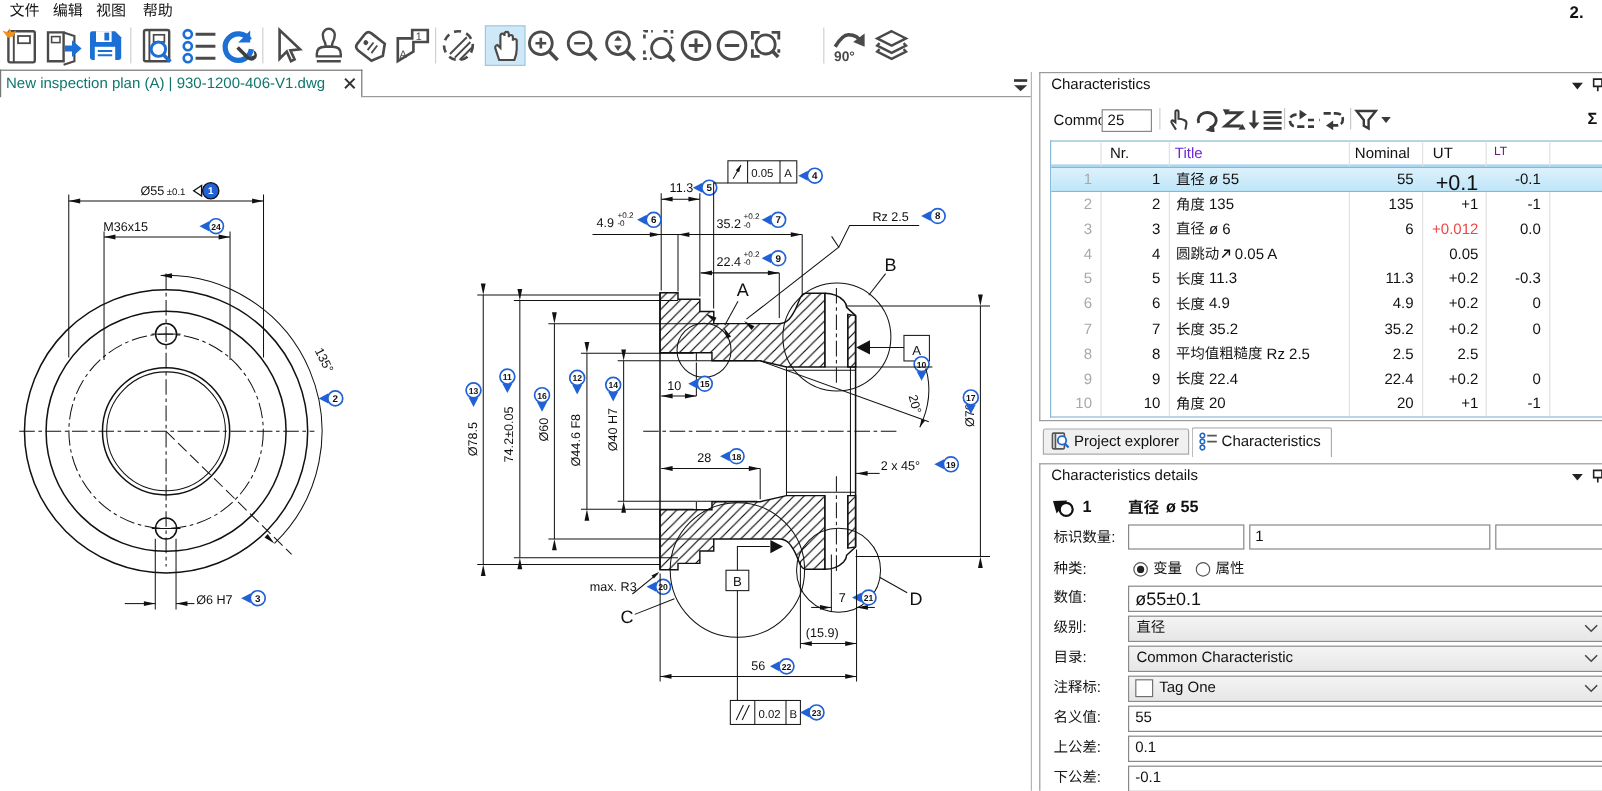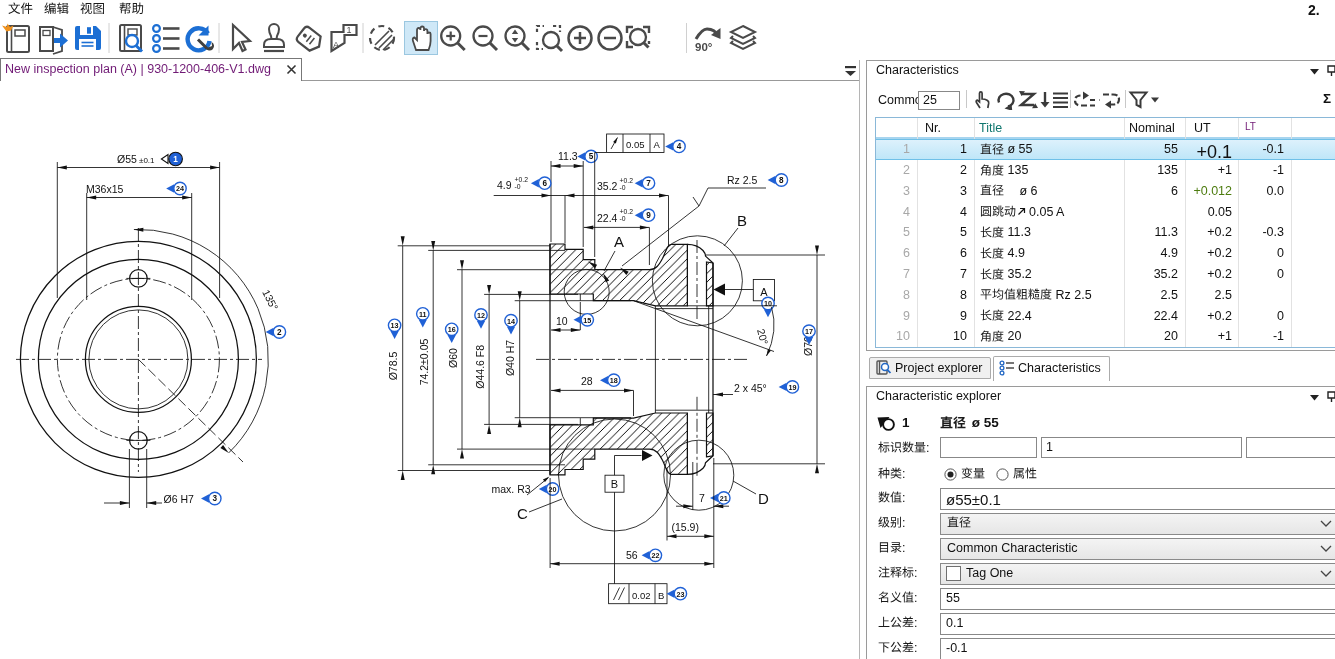--- a/index.html
+++ b/index.html
@@ -139,21 +139,21 @@
       <path d="M1 15 q6-10 11-10 q8 0 11 7" fill="none" stroke="#4a4a4a" stroke-width="3"></path>
       <path d="M25.5 4 v11 l-9.5-4 z" fill="#4a4a4a"></path>
       <text x="0" y="27" font-size="11.5" fill="#4a4a4a" font-family="Liberation Sans" font-weight="bold">90°</text>
     </g>
     <g transform="translate(729,24)">
       <path d="M14 2 L26 8 14 14 2 8 Z M4 12 l-2 2 12 6 12-6 -2-2 M4 17 l-2 2 12 6 12-6 -2-2" fill="none" stroke="#4a4a4a" stroke-width="2"></path>
     </g>
   </svg>
 <div style="position:absolute;left:0px;top:58px;width:302px;height:23px;background:#fff;border:1px solid #777;border-bottom:none;box-sizing:border-box"></div>
 <div style="position:absolute;left:302px;top:80px;width:557px;height:1px;background:#999"></div>
-<div class="t" style="left:5px;top:62px;font-size:12.5px;color:#701a75;font-weight:400;">New inspection plan (A) | 930-1200-406-V1.dwg</div>
+<div class="t" style="left:5px;top:62px;font-size:12.5px;color:#0f766e;font-weight:400;">New inspection plan (A) | 930-1200-406-V1.dwg</div>
 <svg class="abs" style="left:286px;top:64px" width="11" height="11" viewBox="0 0 11 11">
     <path d="M1.5 1.5 L9.5 9.5 M9.5 1.5 L1.5 9.5" stroke="#333" stroke-width="1.6"></path>
   </svg>
 <svg class="abs" style="left:843px;top:64px" width="16" height="14" viewBox="0 0 16 14">
     <rect x="2" y="2" width="11" height="2.2" fill="#333"></rect>
     <path d="M2 7 h11 l-5.5 5 z" fill="#333"></path>
   </svg>
 <svg class="abs" style="left:0;top:0" width="859" height="659" viewBox="0 0 859 659">
     <defs>
       <pattern id="h45" width="8.6" height="8.6" patternUnits="userSpaceOnUse">
@@ -462,21 +462,21 @@
     <path d="M137 5.5 h10 q6 0 6 5 0 5 -6 5 h-4" fill="none" stroke="#3a3a3a" stroke-width="2.2" stroke-dasharray="6 2.5"></path>
     <path d="M145 11.5 l-6 4 6 4z" fill="#3a3a3a"></path>
     <path d="M134 11 h-0.5" stroke="#3a3a3a" stroke-width="2.2"></path>
     <path d="M164.5 3.5 h16 l-6 7.5 v7 l-4-2.2 v-4.8 z" fill="none" stroke="#3a3a3a" stroke-width="2"></path>
     <path d="M185 8.5 h8 l-4 5z" fill="#3a3a3a"></path>
   </svg>
 <div class="t" style="left:1323px;top:91px;font-size:13.5px;color:#111;font-weight:700;">Σ</div>
 <div style="position:absolute;left:875px;top:117px;width:460px;height:231px;border:1px solid #8ab8d8;border-right:none;box-sizing:border-box"></div>
 <div style="position:absolute;left:876px;top:137px;width:459px;height:2px;background:#a8d5ef"></div>
 <div class="t" style="left:925px;top:121px;font-size:12.5px;color:#111;font-weight:400;">Nr.</div>
-<div class="t" style="left:979px;top:121px;font-size:12.5px;color:#0f766e;font-weight:400;">Title</div>
+<div class="t" style="left:979px;top:121px;font-size:12.5px;color:#6d28d9;font-weight:400;">Title</div>
 <div class="t" style="left:1194px;top:121px;font-size:12.5px;color:#111;font-weight:400;">UT</div>
 <div class="t" style="left:1245px;top:121px;font-size:10px;color:#701a75;font-weight:400;">LT</div>
 <div class="t" style="left:1129px;top:121px;font-size:12.5px;color:#111;font-weight:400;">Nominal</div>
 <div style="position:absolute;left:917px;top:118px;width:1px;height:229px;background:#e2e2e2"></div>
 <div style="position:absolute;left:974px;top:118px;width:1px;height:229px;background:#e2e2e2"></div>
 <div style="position:absolute;left:1124px;top:118px;width:1px;height:229px;background:#e2e2e2"></div>
 <div style="position:absolute;left:1185px;top:118px;width:1px;height:229px;background:#e2e2e2"></div>
 <div style="position:absolute;left:1238px;top:118px;width:1px;height:229px;background:#e2e2e2"></div>
 <div style="position:absolute;left:1291px;top:118px;width:1px;height:229px;background:#e2e2e2"></div>
 <div style="position:absolute;left:876px;top:139.0px;width:459px;height:20.8px;background:linear-gradient(#ddf1fc,#bfe6f8);border-top:1px solid #6fc0e8;border-bottom:1px solid #6fc0e8;box-sizing:border-box"></div>
@@ -499,23 +499,23 @@
 <div class="t" style="left:1004px;top:163.0px;font-size:12.5px;color:#111;font-weight:400;"> 135</div>
 <div class="t" style="left:1178px;top:163.0px;font-size:12.5px;color:#111;font-weight:400;transform:translateX(-100%)">135</div>
 <div class="t" style="left:1232px;top:163.0px;font-size:12.5px;color:#111;font-weight:400;transform:translateX(-100%)">+1</div>
 <div class="t" style="left:1284px;top:163.0px;font-size:12.5px;color:#111;font-weight:400;transform:translateX(-100%)">-1</div>
 <div class="t" style="left:910px;top:183.79999999999998px;font-size:12.5px;color:#a8a8a8;font-weight:400;transform:translateX(-100%)">3</div>
 <div class="t" style="left:967px;top:183.79999999999998px;font-size:12.5px;color:#111;font-weight:400;transform:translateX(-100%)">3</div>
 <svg class="k" style="left:980px;top:184.29999999999998px;width:24px;height:13px" viewBox="0 0 24 13" fill="#1a1a1a">
     <use href="#g76f4" transform="translate(0.0,10.6) scale(0.0120,-0.0120)"></use>
     <use href="#g5f84" transform="translate(12.0,10.6) scale(0.0120,-0.0120)"></use>
   </svg>
-<div class="t" style="left:1004px;top:183.79999999999998px;font-size:12.5px;color:#111;font-weight:400;margin-left:12px;"> ø 6</div>
+<div class="t" style="left:1004px;top:183.79999999999998px;font-size:12.5px;color:#111;font-weight:400;"> ø 6</div>
 <div class="t" style="left:1178px;top:183.79999999999998px;font-size:12.5px;color:#111;font-weight:400;transform:translateX(-100%)">6</div>
-<div class="t" style="left:1232px;top:183.79999999999998px;font-size:12.5px;color:#4d7c0f;font-weight:400;transform:translateX(-100%)">+0.012</div>
+<div class="t" style="left:1232px;top:183.79999999999998px;font-size:12.5px;color:#ef4444;font-weight:400;transform:translateX(-100%)">+0.012</div>
 <div class="t" style="left:1284px;top:183.79999999999998px;font-size:12.5px;color:#111;font-weight:400;transform:translateX(-100%)">0.0</div>
 <div class="t" style="left:910px;top:204.6px;font-size:12.5px;color:#a8a8a8;font-weight:400;transform:translateX(-100%)">4</div>
 <div class="t" style="left:967px;top:204.6px;font-size:12.5px;color:#111;font-weight:400;transform:translateX(-100%)">4</div>
 <svg class="k" style="left:980px;top:205.1px;width:36px;height:13px" viewBox="0 0 36 13" fill="#1a1a1a">
     <use href="#g5706" transform="translate(0.0,10.6) scale(0.0120,-0.0120)"></use>
     <use href="#g8df3" transform="translate(12.0,10.6) scale(0.0120,-0.0120)"></use>
     <use href="#g52a8" transform="translate(24.0,10.6) scale(0.0120,-0.0120)"></use>
   </svg>
 <svg class="abs" style="left:1017px;top:206.1px" width="10" height="10" viewBox="0 0 10 10">
     <path d="M1.5 8.5 L7 3 M7.5 7 V2.5 H3" stroke="#111" stroke-width="1.2" fill="none"></path>
@@ -599,21 +599,21 @@
 <div class="t" style="left:895px;top:361px;font-size:12.5px;color:#111;font-weight:400;">Project explorer</div>
 <svg class="abs" style="left:999px;top:360px" width="16" height="16" viewBox="0 0 16 16">
     <circle cx="3" cy="3" r="1.9" fill="none" stroke="#2368c4" stroke-width="1.3"></circle>
     <circle cx="3" cy="8" r="1.9" fill="none" stroke="#2368c4" stroke-width="1.3"></circle>
     <circle cx="3" cy="13" r="1.9" fill="none" stroke="#2368c4" stroke-width="1.3"></circle>
     <line x1="7" y1="3" x2="15" y2="3" stroke="#555" stroke-width="1.6"></line>
     <line x1="7" y1="8" x2="15" y2="8" stroke="#555" stroke-width="1.6"></line>
   </svg>
 <div class="t" style="left:1018px;top:361px;font-size:12.5px;color:#111;font-weight:400;">Characteristics</div>
 <div style="position:absolute;left:866px;top:386px;width:469px;height:273px;border:1px solid #9a9a9a;border-right:none;border-bottom:none;box-sizing:border-box;background:#fff"></div>
-<div class="t" style="left:876px;top:389px;font-size:12.5px;color:#111;font-weight:400;">Characteristic explorer</div>
+<div class="t" style="left:876px;top:389px;font-size:12.5px;color:#111;font-weight:400;">Characteristics details</div>
 <svg class="abs" style="left:1308px;top:394px" width="14" height="8" viewBox="0 0 14 8">
     <path d="M2 1 h9 l-4.5 5.5z" fill="#222"></path>
   </svg>
 <svg class="abs" style="left:1327px;top:390px" width="9" height="14" viewBox="0 0 9 14">
     <path d="M1 2 h7 v6 H1 z M4.5 8 v4" fill="none" stroke="#222" stroke-width="1.4"></path>
   </svg>
 <svg class="abs" style="left:876px;top:415px" width="20" height="17" viewBox="0 0 20 17">
     <polygon points="1.5,2.5 13.5,2 4.5,13" fill="#111"></polygon>
     <circle cx="12.5" cy="9.5" r="5.4" fill="#fff" stroke="#111" stroke-width="1.9"></circle>
   </svg>

